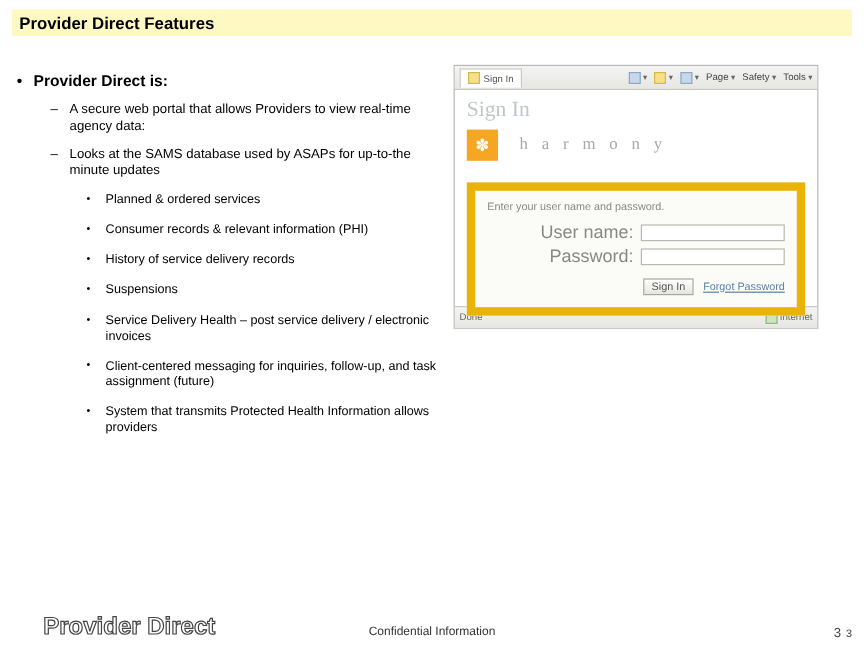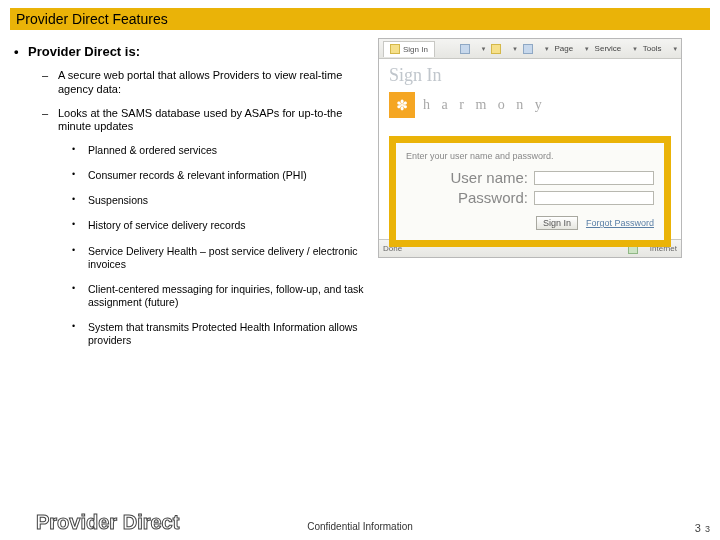--- a/index.html
+++ b/index.html
@@ -5,24 +5,24 @@
   * { box-sizing: border-box; margin: 0; padding: 0; }
   body {
     width: 720px; height: 540px;
     font-family: Verdana, Arial, sans-serif;
     background: #fff;
     color: #000;
     position: relative;
     overflow: hidden;
   }
   .title-bar {
-    margin: 8px 10px 0 10px;
-    background: #eab308;
+    margin: 8px 10px 16px 10px;
+    background: #fef9c3;
     padding: 3px 6px;
-    font-weight: normal;
+    font-weight: bold;
     font-size: 14px;
   }
   .content {
     display: flex;
     padding: 8px 10px 0 10px;
   }
   .text-col { width: 360px; }
   .level1 {
     font-size: 13px; font-weight: bold;
     margin: 6px 0 10px 0;
@@ -71,41 +71,41 @@
     display:flex; align-items:center;
     padding: 0 4px;
     gap:4px;
   }
   .tab {
     display:flex; align-items:center; gap:3px;
     background:#fff; border:1px solid #c8c8c4; border-bottom:none;
     height:16px; padding:0 6px; font-size:8px;
   }
   .tool-group { margin-left:auto; display:flex; gap:6px; align-items:center; font-size:8px; color:#444;}
-  .tool-item { display:flex; align-items:center; gap:12px;}
+  .tool-item { display:flex; align-items:center; gap:2px;}
   .mini-ico { width:10px; height:10px; background:#c7d8ec; border:1px solid #8fa8c4; }
   .mini-ico.y { background:#f6e08a; border-color:#d4b84a;}
   .mini-ico.g { background:#cde4c4; border-color:#8fb885;}
   .arrow-down { font-size:7px; color:#666;}
   .browser-body { height: 180px; padding: 6px 10px; position:relative; }
   .signin-title {
     color:#c0c6cc; font-size:18px; font-weight:normal;
     font-family: Georgia, serif;
   }
   .harmony-bar {
     margin-top:6px; height:26px; display:flex; align-items:center;
   }
   .harmony-mark {
     width:26px; height:26px; background:#f5a623;
     display:flex; align-items:center; justify-content:center;
     color:#fff; font-size:14px;
   }
   .harmony-text {
     font-family: Georgia, serif; letter-spacing:4px;
-    color:#a8a8a8; font-size:14px; margin-left:8px;
+    color:#a8a8a8; font-size:14px; margin-left:18px;
   }
   .login-box {
     border:7px solid #eab308; background:#fbfbf8;
     margin-top:18px; padding:8px 10px 10px 10px;
     font-size:9px; color:#888;
   }
   .login-prompt { margin-bottom:8px; }
   .login-row { display:flex; align-items:center; justify-content:flex-end; gap:6px; margin:3px 0;}
   .login-row label { font-size:15px; color:#888;}
   .login-row input[type=text], .login-row input[type=password]{
@@ -152,22 +152,22 @@
 
 <div class="title-bar">Provider Direct Features</div>
 
 <div class="content">
   <div class="text-col">
     <div class="level1">Provider Direct is:</div>
     <div class="level2">A secure web portal that allows Providers to view real-time agency data:</div>
     <div class="level2">Looks at the SAMS database used by ASAPs for up-to-the minute updates</div>
     <div class="level3">Planned &amp; ordered services</div>
     <div class="level3">Consumer records &amp; relevant information (PHI)</div>
+    <div class="level3">History of service delivery records</div>
     <div class="level3">Suspensions</div>
-    <div class="level3">History of service delivery records</div>
     <div class="level3">Service Delivery Health – post service delivery / electronic invoices</div>
     <div class="level3">Client-centered messaging for inquiries, follow-up, and task assignment (future)</div>
     <div class="level3">System that transmits Protected Health Information allows providers</div>
   </div>
 
   <div class="screenshot-col">
     <div class="browser">
       <div class="browser-toolbar">
         <div class="tab">
           <span class="mini-ico y"></span>
@@ -184,21 +184,21 @@
             </span>
           <span class="tool-item">
               <span class="mini-ico"></span>
               <span class="arrow-down">▾</span>
             </span>
           <span class="tool-item">
               <span>Page</span>
               <span class="arrow-down">▾</span>
             </span>
           <span class="tool-item">
-              <span>Service</span>
+              <span>Safety</span>
               <span class="arrow-down">▾</span>
             </span>
           <span class="tool-item">
               <span>Tools</span>
               <span class="arrow-down">▾</span>
             </span>
         </div>
       </div>
       <div class="browser-body">
         <div class="signin-title">Sign In</div>

